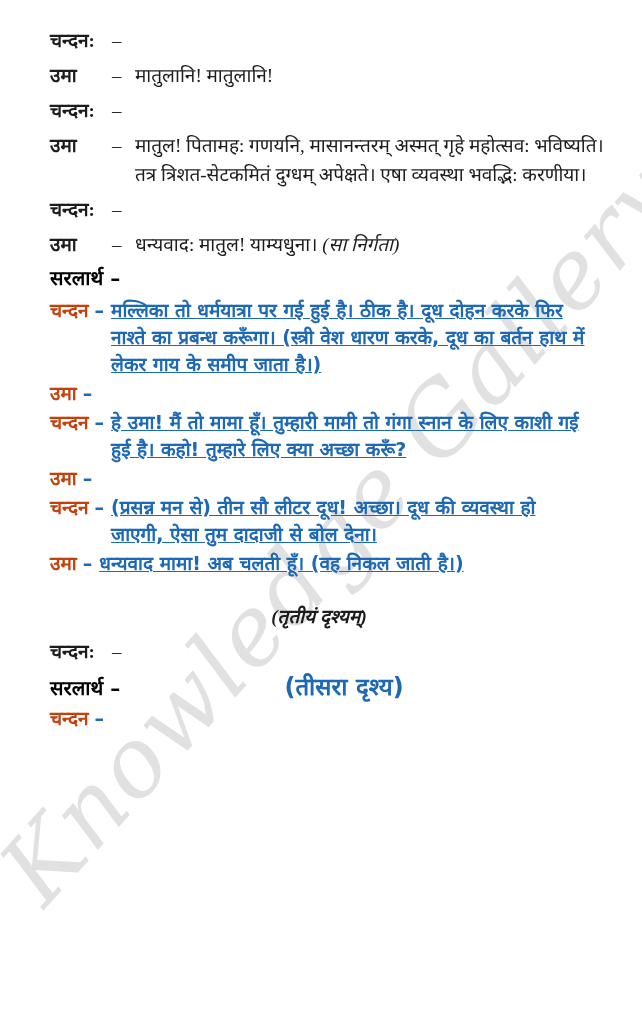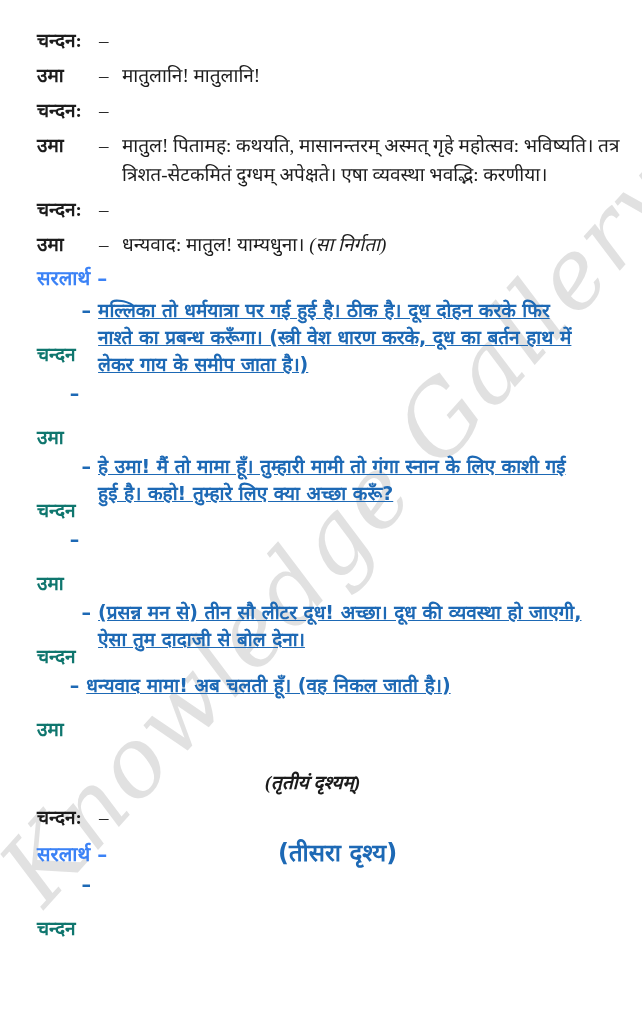--- a/index.html
+++ b/index.html
@@ -18,54 +18,54 @@
     font-style:italic;
     font-size:96px;
     letter-spacing:2px;
     color:rgba(176,176,176,0.38);
     white-space:nowrap;
     z-index:0;
     pointer-events:none;
   }
   .content {
     position:relative; z-index:1;
-    padding:26px 14px 0 37px;
+    padding:26px 14px 0 50px;
   }
   
   .s-row {
     display:flex;
     font-family:"Liberation Serif", serif;
     color:#1c1c1c;
     font-size:19px;
     line-height:29px;
     margin-bottom:6px;
   }
   .s-speaker { width:62px; flex-shrink:0; font-weight:bold; }
   .s-dash    { width:23px; flex-shrink:0; }
   .s-text    { flex:1; }
   .ital      { font-style:italic; }
   
   .saralarth {
-    color:#3b82f6;
+    color:#000000;
     font-weight:bold;
     font-size:20px;
     line-height:26px;
     margin:2px 0 6px 0;
   }
   
   .h-row {
     display:flex;
     color:#1d69b5;
     font-weight:bold;
     font-size:19px;
     line-height:27px;
     margin-bottom:2px;
     padding-right:42px;
   }
-  .h-speaker { color:#0f766e; white-space:nowrap; flex-shrink:0;margin-top:44px; }
+  .h-speaker { color:#c2410c; white-space:nowrap; flex-shrink:0; }
   .h-dash    { padding:0 7px 0 6px; flex-shrink:0; color:#1d69b5; }
   .h-text    { flex:1;text-decoration:underline; }
   
   .scene-heading {
     text-align:center;
     font-family:Liberation Serif, serif;
     font-weight:bold;
     font-style:italic;
     color:#1c1c1c;
     font-size:19px;
@@ -114,21 +114,21 @@
       </div>
 
       <div class="s-row">
         <span class="s-speaker">चन्दन:</span>
         <span class="s-dash">–</span>
       </div>
 
       <div class="s-row">
         <span class="s-speaker">उमा</span>
         <span class="s-dash">–</span>
-        <span class="s-text">मातुल! पितामह: कथयति, मासानन्तरम् अस्मत् गृहे महोत्सव: भविष्यति। तत्र त्रिशत-सेटकमितं दुग्धम् अपेक्षते। एषा व्यवस्था भवद्भि: करणीया।</span>
+        <span class="s-text">मातुल! पितामह: गणयनि, मासानन्तरम् अस्मत् गृहे महोत्सव: भविष्यति। तत्र त्रिशत-सेटकमितं दुग्धम् अपेक्षते। एषा व्यवस्था भवद्भि: करणीया।</span>
       </div>
 
       <div class="s-row">
         <span class="s-speaker">चन्दन:</span>
         <span class="s-dash">–</span>
       </div>
 
       <div class="s-row">
         <span class="s-speaker">उमा</span>
         <span class="s-dash">–</span>

